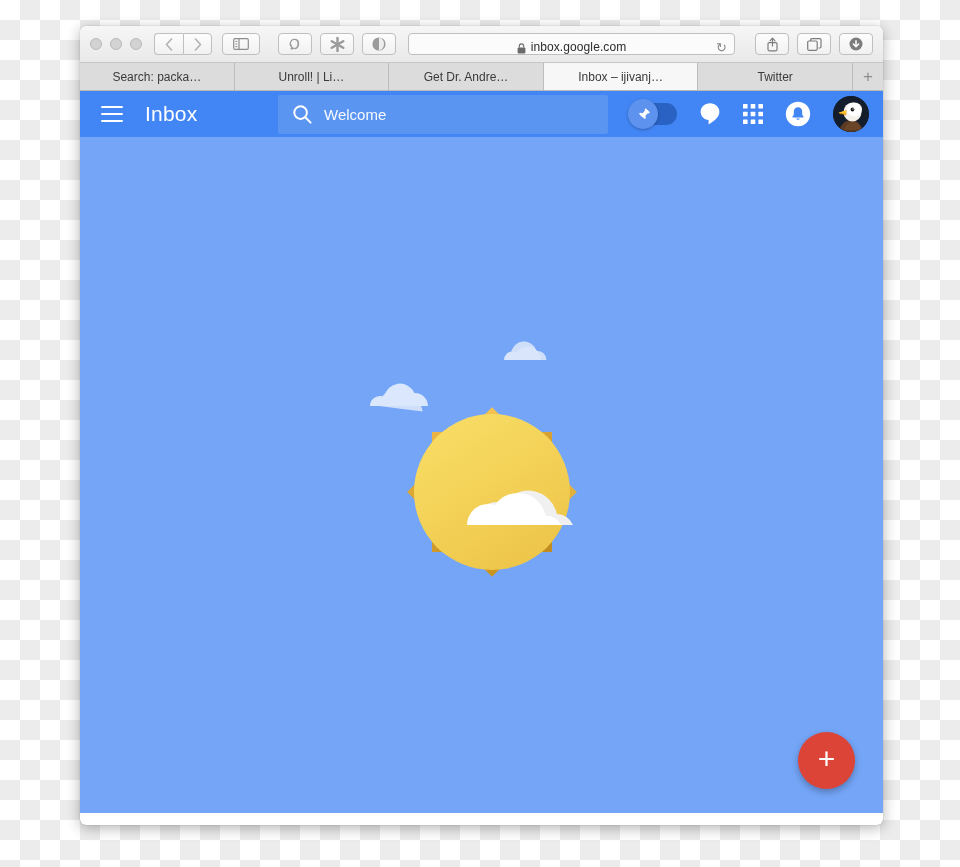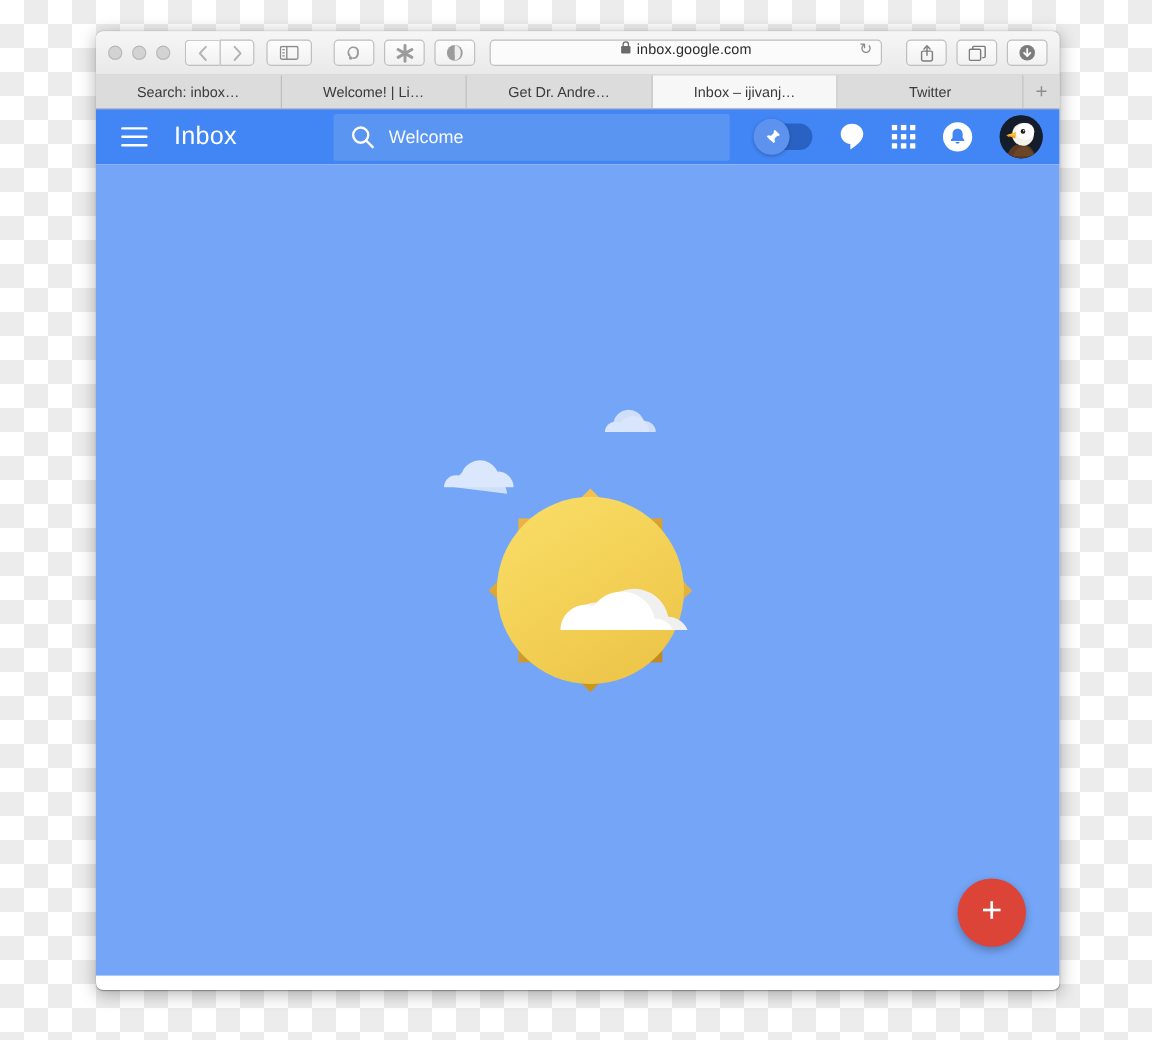--- a/index.html
+++ b/index.html
@@ -75,21 +75,21 @@
   .ext-group .ext-btn:first-child { margin-left: 0; }
 
   .urlbar {
     flex: 1;
     height: 22px;
     margin: 0 12px;
     border: 1px solid #bfbfbf;
     border-radius: 4px;
     background: #fbfbfb;
     display: flex;
-    align-items: flex-start;
+    align-items: flex-end;
     justify-content: center;
     position: relative;
     box-sizing: border-box;
   }
   .url-text {
     font-size: 12px;
     color: #2b2b2b;
     letter-spacing: 0.1px;
   }
   .lock { margin-right: 5px; display: flex; align-items: center; }
@@ -345,22 +345,22 @@
         <svg width="16" height="16" viewBox="0 0 16 16">
           <circle cx="8" cy="8" r="6.5" fill="#7c7c7c"></circle>
           <line x1="8" y1="4.2" x2="8" y2="10.4" stroke="#fff" stroke-width="1.5"></line>
           <polyline points="5.4,8 8,10.8 10.6,8" fill="none" stroke="#fff" stroke-width="1.5" stroke-linecap="round" stroke-linejoin="round"></polyline>
         </svg>
       </div>
     </div>
   </div>
 
   <div class="tabbar">
-    <div class="tab">Search: inbox…</div>
-    <div class="tab">Welcome! | Li…</div>
+    <div class="tab">Search: packa…</div>
+    <div class="tab">Unroll! | Li…</div>
     <div class="tab">Get Dr. Andre…</div>
     <div class="tab active">Inbox – ijivanj…</div>
     <div class="tab">Twitter</div>
     <div class="newtab">+</div>
   </div>
 
   <div class="app-header">
 
     <div class="hamburger">
       <span></span>

